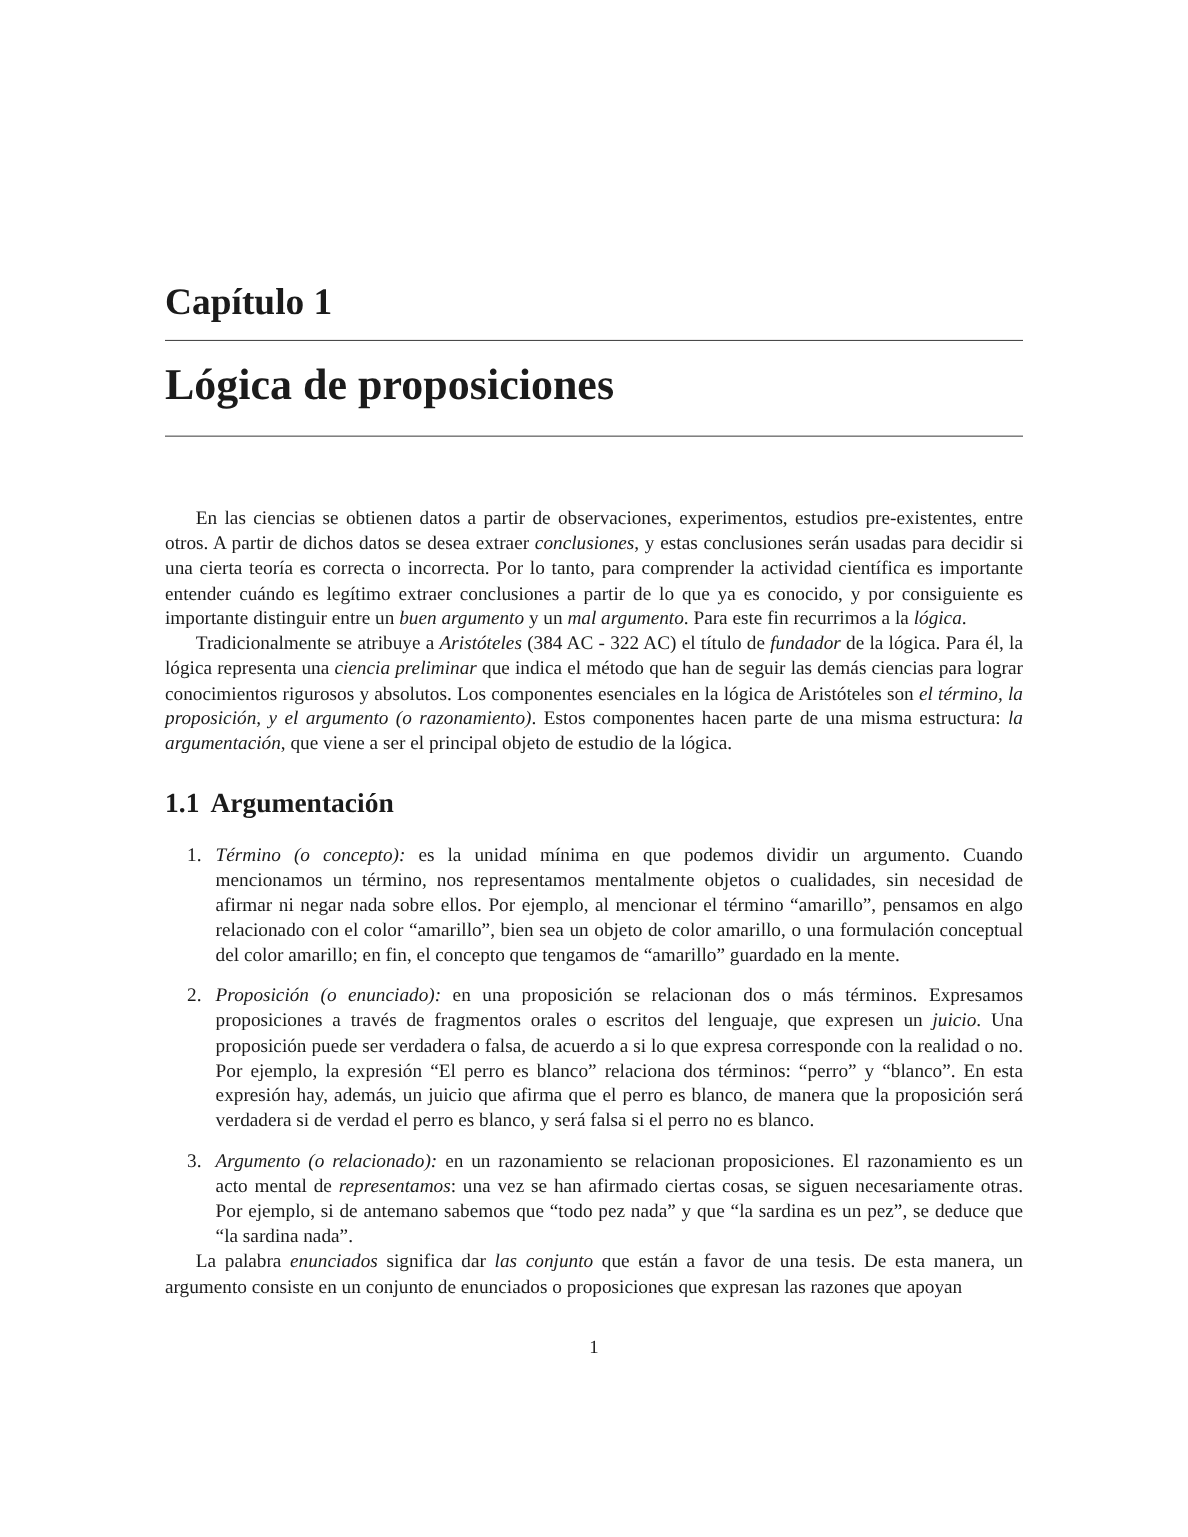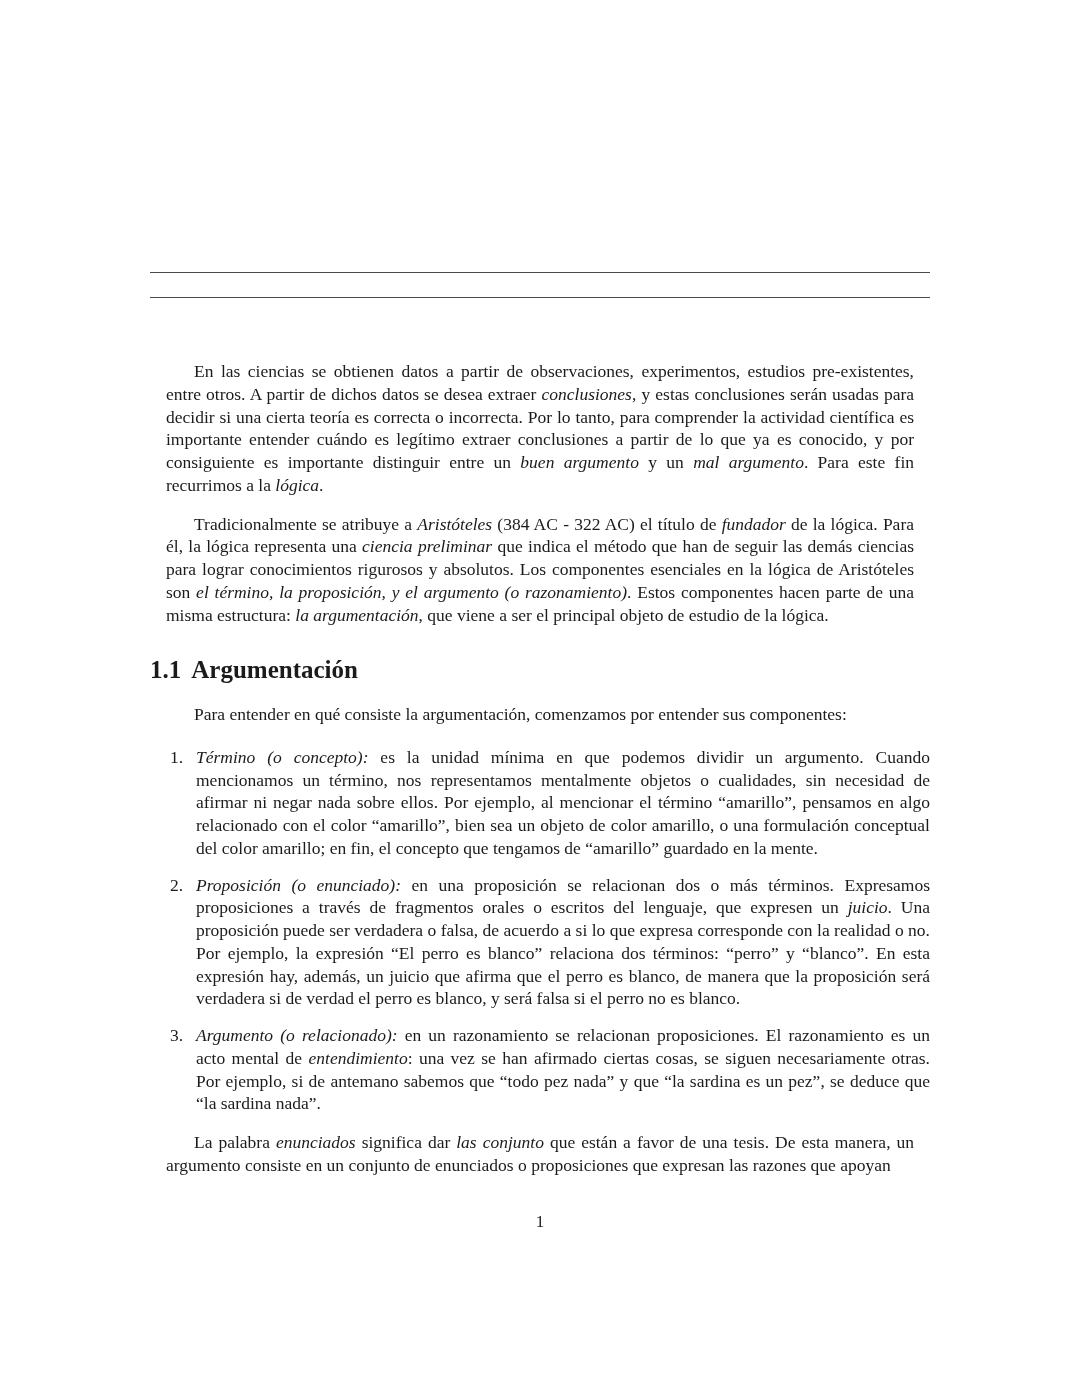--- a/index.html
+++ b/index.html
@@ -36,21 +36,21 @@
   .rule-top { margin-top: 16px; }
   .chapter-title {
     font-size: 40px;
     font-weight: bold;
     margin: 18px 0 0 0;
     line-height: 1.1;
   }
   .rule-bottom { margin-top: 24px; }
   .body-text { margin-top: 62px; }
   p.para {
-    margin: 16px;
+    margin: 0;
     text-align: justify;
     text-indent: 28px;
   }
   .section-heading {
     font-size: 25px;
     font-weight: bold;
     margin: 30px 0 18px 0;
     line-height: 1.15;
   }
   .section-heading .heading-number { margin-right: 10px; }
@@ -76,48 +76,49 @@
     margin-top: 34px;
     font-size: 17px;
   }
 </style>
 </head>
 <body>
 
 <div class="page">
 
   <header>
+    <h1 class="chapter-label">Capítulo 1</h1>
     <hr class="rule rule-top">
+    <h2 class="chapter-title">Lógica de proposiciones</h2>
     <hr class="rule rule-bottom">
   </header>
 
   <main class="body-text">
 
     <p class="para">En las ciencias se obtienen datos a partir de observaciones, experimentos, estudios pre-existentes, entre otros. A partir de dichos datos se desea extraer <i>conclusiones</i>, y estas conclusiones serán usadas para decidir si una cierta teoría es correcta o incorrecta. Por lo tanto, para comprender la actividad científica es importante entender cuándo es legítimo extraer conclusiones a partir de lo que ya es conocido, y por consiguiente es importante distinguir entre un <i>buen argumento</i> y un <i>mal argumento</i>. Para este fin recurrimos a la <i>lógica</i>.</p>
 
     <p class="para">Tradicionalmente se atribuye a <i>Aristóteles</i> (384 AC - 322 AC) el título de <i>fundador</i> de la lógica. Para él, la lógica representa una <i>ciencia preliminar</i> que indica el método que han de seguir las demás ciencias para lograr conocimientos rigurosos y absolutos. Los componentes esenciales en la lógica de Aristóteles son <i>el término, la proposición, y el argumento (o razonamiento)</i>. Estos componentes hacen parte de una misma estructura: <i>la argumentación</i>, que viene a ser el principal objeto de estudio de la lógica.</p>
 
     <h3 class="section-heading">
       <span class="heading-number">1.1</span><span>Argumentación</span>
     </h3>
 
-    <p class="para">Para entender en qué consiste la argumentación, comenzamos por entender sus componentes:</p>
 
     <ol class="arg-list">
       <li>
         <span class="item-number">1.</span>
         <div class="item-body"><i>Término (o concepto):</i> es la unidad mínima en que podemos dividir un argumento. Cuando mencionamos un término, nos representamos mentalmente objetos o cualidades, sin necesidad de afirmar ni negar nada sobre ellos. Por ejemplo, al mencionar el término “amarillo”, pensamos en algo relacionado con el color “amarillo”, bien sea un objeto de color amarillo, o una formulación conceptual del color amarillo; en fin, el concepto que tengamos de “amarillo” guardado en la mente.</div>
       </li>
       <li>
         <span class="item-number">2.</span>
         <div class="item-body"><i>Proposición (o enunciado):</i> en una proposición se relacionan dos o más términos. Expresamos proposiciones a través de fragmentos orales o escritos del lenguaje, que expresen un <i>juicio</i>. Una proposición puede ser verdadera o falsa, de acuerdo a si lo que expresa corresponde con la realidad o no. Por ejemplo, la expresión “El perro es blanco” relaciona dos términos: “perro” y “blanco”. En esta expresión hay, además, un juicio que afirma que el perro es blanco, de manera que la proposición será verdadera si de verdad el perro es blanco, y será falsa si el perro no es blanco.</div>
       </li>
       <li>
         <span class="item-number">3.</span>
-        <div class="item-body"><i>Argumento (o relacionado):</i> en un razonamiento se relacionan proposiciones. El razonamiento es un acto mental de <i>entendimiento</i>: una vez se han afirmado ciertas cosas, se siguen necesariamente otras. Por ejemplo, si de antemano sabemos que “todo pez nada” y que “la sardina es un pez”, se deduce que “la sardina nada”.</div>
+        <div class="item-body"><i>Argumento (o relacionado):</i> en un razonamiento se relacionan proposiciones. El razonamiento es un acto mental de <i>representamos</i>: una vez se han afirmado ciertas cosas, se siguen necesariamente otras. Por ejemplo, si de antemano sabemos que “todo pez nada” y que “la sardina es un pez”, se deduce que “la sardina nada”.</div>
       </li>
     </ol>
 
     <p class="para closing">La palabra <i>enunciados</i> significa dar <i>las conjunto</i> que están a favor de una tesis. De esta manera, un argumento consiste en un conjunto de enunciados o proposiciones que expresan las razones que apoyan</p>
 
   </main>
 
   <footer class="page-footer">
     <span>1</span>
   </footer>

